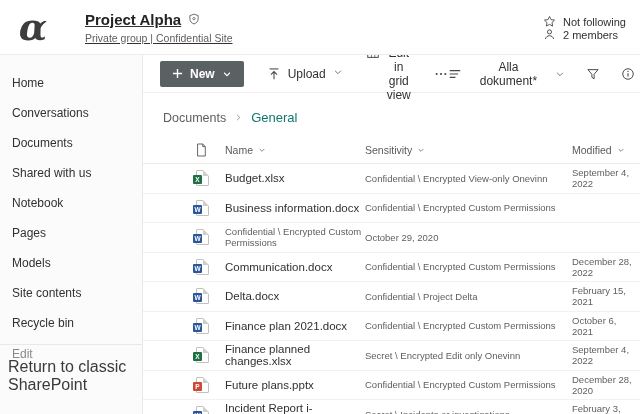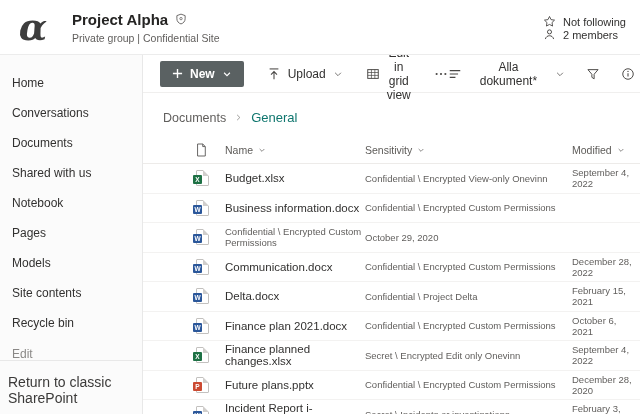--- a/index.html
+++ b/index.html
@@ -5,49 +5,49 @@
   html,body{margin:0;padding:0;background:#fff;}
   .screen{width:640px;height:414px;position:relative;overflow:hidden;background:#fff;
           font-family:"Liberation Sans","DejaVu Sans",sans-serif;color:#323130;}
 
   
   .header{height:55px;display:flex;align-items:center;padding:0 14px 0 10px;
           border-bottom:1px solid #ececec;box-sizing:border-box;background:#fff;}
   .logo{width:46px;height:46px;display:flex;align-items:center;justify-content:center;
         font-family:"DejaVu Serif",serif;font-style:italic;font-weight:bold;
         font-size:37px;color:#3d3d3d;cursor:pointer;}
-  .title-block{margin-left:16px;}
+  .title-block{margin-left:29px;text-decoration:underline;}
   .title-row{display:flex;align-items:center;gap:7px;}
   .site-title{font-size:15px;font-weight:bold;color:#252423;cursor:pointer;}
   .label-icon{color:#605e5c;display:flex;}
   .subtitle{font-size:10.5px;color:#605e5c;margin-top:4px;}
   .header-actions{margin-left:auto;display:flex;flex-direction:column;align-items:flex-start;
                   font-size:11px;color:#323130;padding-top:2px;}
   .h-action{display:flex;align-items:center;gap:7px;cursor:pointer;}
   .h-action svg{flex:0 0 auto;}
 
   
   .app{display:flex;height:359px;}
 
   
   .sidebar{width:143px;box-sizing:border-box;border-right:1px solid #e8e8e8;background:#fbfbfb;
            position:relative;padding-top:13px;font-size:12px;flex:0 0 143px;}
   .nav-item{padding:8px 10px 8px 12px;color:#323130;cursor:pointer;}
   .nav-edit{padding:9px 10px 8px 12px;color:#8a8886;cursor:pointer;}
   .sidebar-footer{position:absolute;left:0;right:0;bottom:0;border-top:1px solid #e8e8e8;
-                  padding:13px 8px 8px 8px;font-size:14px;color:#3b3a39;cursor:pointer;}
+                  padding:13px 8px 20px 8px;font-size:16px;color:#3b3a39;cursor:pointer;}
 
   
   .main{flex:1;display:flex;flex-direction:column;overflow:hidden;background:#fff;}
   .toolbar{height:38px;display:flex;align-items:center;padding:0 18px 0 17px;
            border-bottom:1px solid #f0efee;box-sizing:border-box;}
   .btn-new{display:flex;align-items:center;gap:7px;background:#5a6162;color:#fff;font-size:12px;
            font-weight:bold;padding:6px 12px;border-radius:2px;border:none;cursor:pointer;
            font-family:inherit;}
-  .tb-item{display:flex;align-items:center;gap:7px;font-size:12px;margin-left:23px;color:#323130;
+  .tb-item{display:flex;gap:7px;font-size:12px;margin-left:23px;color:#323130;
            cursor:pointer;background:none;border:none;font-family:inherit;padding:0;}
   .tb-right{margin-left:auto;display:flex;align-items:center;gap:21px;}
   .tb-view{display:flex;align-items:center;gap:18px;font-size:12px;cursor:pointer;background:none;
            border:none;font-family:inherit;color:#323130;padding:0;}
   .icon-btn{background:none;border:none;padding:0;color:#3b3a39;cursor:pointer;display:flex;}
 
   
   .breadcrumb{display:flex;align-items:center;gap:8px;padding:17px 0 12px 20px;font-size:12.5px;}
   .bc-root{color:#605e5c;cursor:pointer;}
   .bc-sep{color:#908e8c;display:flex;}

